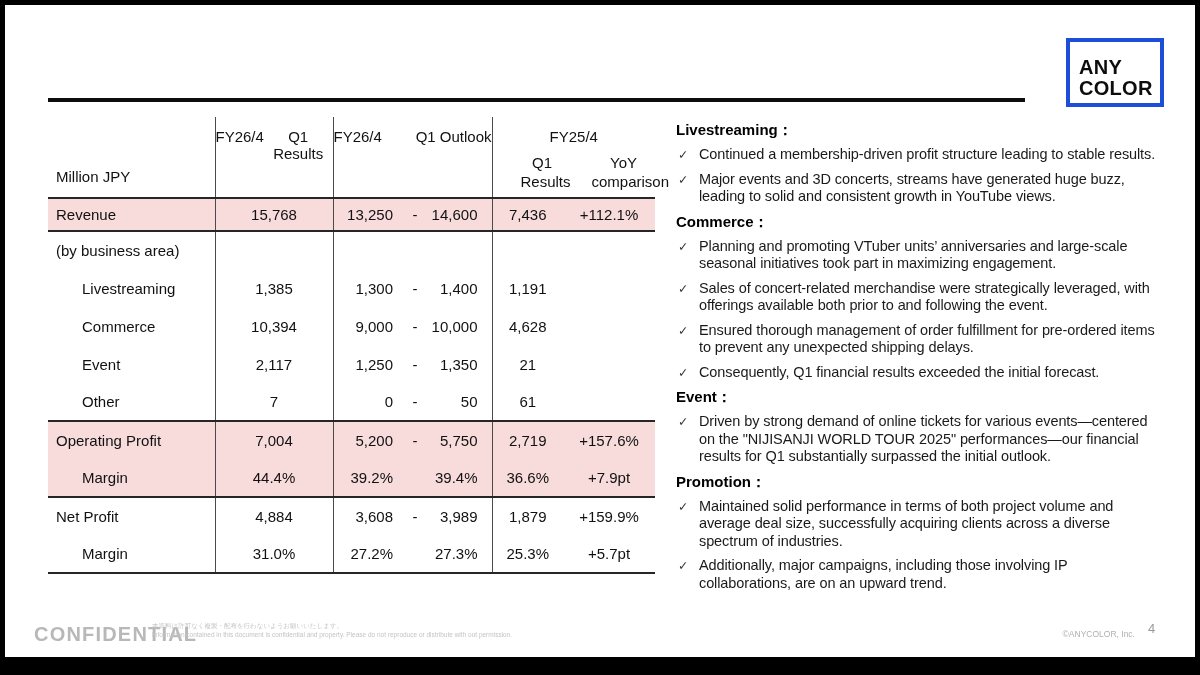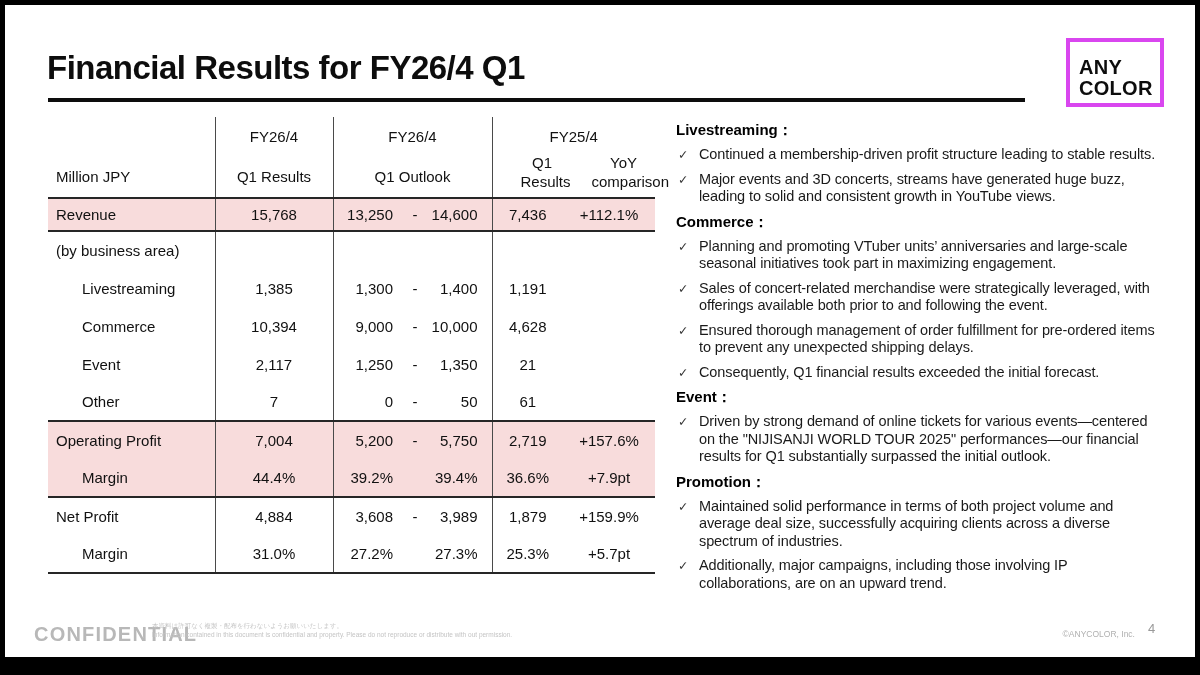--- a/index.html
+++ b/index.html
@@ -6,21 +6,21 @@
   html,body { background:#333; }
   .slide {
     position:relative; width:1200px; height:675px; background:#ffffff;
     font-family:"Liberation Sans", sans-serif; overflow:hidden;
   }
   .frame { position:absolute; inset:0; border:5px solid #000; border-bottom-width:18px; pointer-events:none; z-index:50; }
 
   
   .title { position:absolute; left:47px; top:49px; font-size:33px; font-weight:700; color:#0d0d0d; letter-spacing:-0.5px; }
   .title-rule { position:absolute; left:48px; top:98px; width:977px; height:4px; background:#0d0d0d; }
-  .logo { position:absolute; left:1066px; top:38px; width:98px; height:69px; border:4px solid #d946ef;
+  .logo { position:absolute; left:1066px; top:38px; width:98px; height:69px; border:4px solid #1d4ed8;
           display:flex; flex-direction:column; justify-content:flex-end; padding:0 0 4px 9px; }
   .logo span { font-size:20px; font-weight:700; line-height:21px; letter-spacing:0.3px; color:#0d0d0d; }
 
   
   .fin-table { position:absolute; left:48px; top:117px; border-collapse:collapse; table-layout:fixed; width:607px; color:#111; }
   .fin-table td { font-size:15px; vertical-align:middle; padding:0; }
   .fin-table tr { height:38px; }
   .fin-table tr.hdr { height:80px; }
   .fin-table tr.r-rev { height:33px; }
   td.bl { border-left:1.5px solid #4a4a4a; }
@@ -29,21 +29,21 @@
   tr.hl > td { background:#f8dcdc; }
   td.c1 { padding-left:8px; text-align:left; }
   td.c1.ind { padding-left:34px; }
   td.c2 { text-align:center; }
   td.c3 { text-align:right; padding-right:7px; }
   td.c4 { text-align:center; }
   td.c5 { text-align:right; padding-right:14px; }
   td.c6 { text-align:center; }
   td.c7 { text-align:center; }
   td.th-unit { vertical-align:bottom; padding:0 0 12px 8px; }
-  .th-stack { display:flex; flex-direction:column; justify-content:space-between; height:80px; padding:11px 0 12px; text-align:center; }
+  .th-stack { display:flex; flex-direction:row; justify-content:space-between; height:80px; padding:11px 0 0; text-align:center; }
   .th-group { display:flex; flex-direction:column; justify-content:space-between; height:80px; padding:11px 0 6px; }
   .th-group .fy { text-align:center; }
   .th-subs { display:flex; }
   .th-sub { display:flex; flex-direction:column; text-align:center; line-height:19px;padding-left:28px; }
   .th-sub.s1 { width:71px; }
   .th-sub.s2 { width:92px; }
 
   
   .panel { position:absolute; left:676px; top:119px; width:487px; color:#1a1a1a; }
   .panel h3 { font-size:15px; font-weight:700; color:#000; margin:2px 0 7px 0; line-height:18px; }
@@ -56,21 +56,20 @@
   .disclaimer { position:absolute; left:152px; top:622px; font-size:6.5px; line-height:8.5px; color:#c4c4c4; }
   .copyright { position:absolute; left:1020px; top:629px; width:115px; text-align:right; font-size:8.5px; color:#b0b0b0; }
   .pagenum { position:absolute; left:1148px; top:621px; font-size:13px; color:#999; }
 </style>
 </head>
 <body>
 
 <div class="slide">
   <div class="frame"></div>
 
-  <h1 class="title">Financial Results for FY26/4 Q1</h1>
   <div class="title-rule"></div>
   <div class="logo">
     <span>ANY</span>
     <span>COLOR</span>
   </div>
 
   <table class="fin-table">
     <colgroup>
       <col style="width:167px">
         <col style="width:118px">

